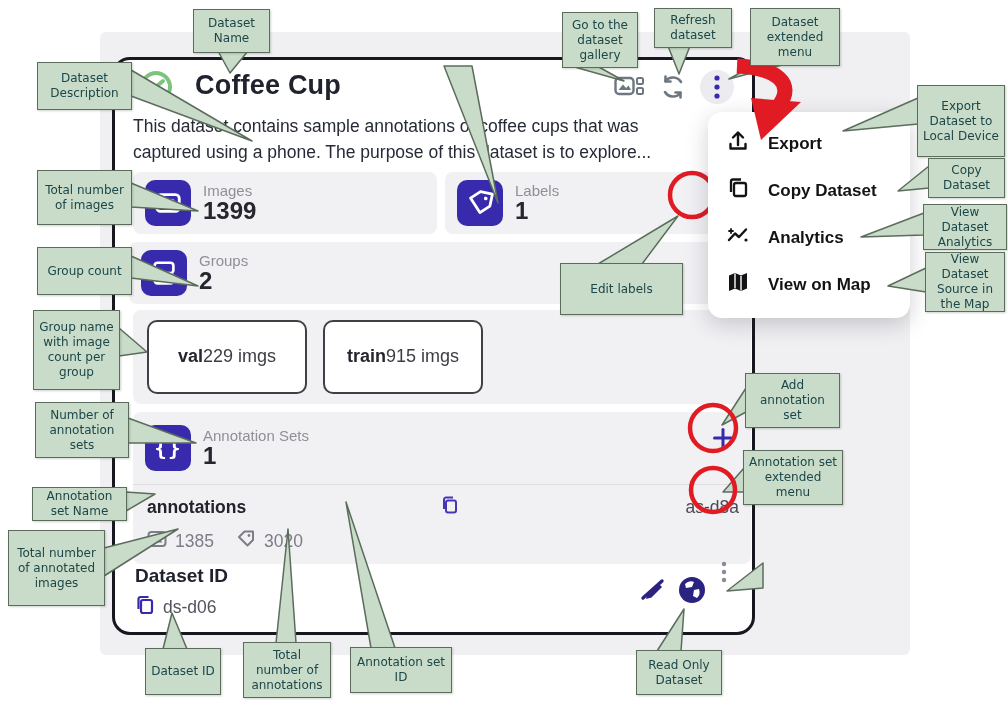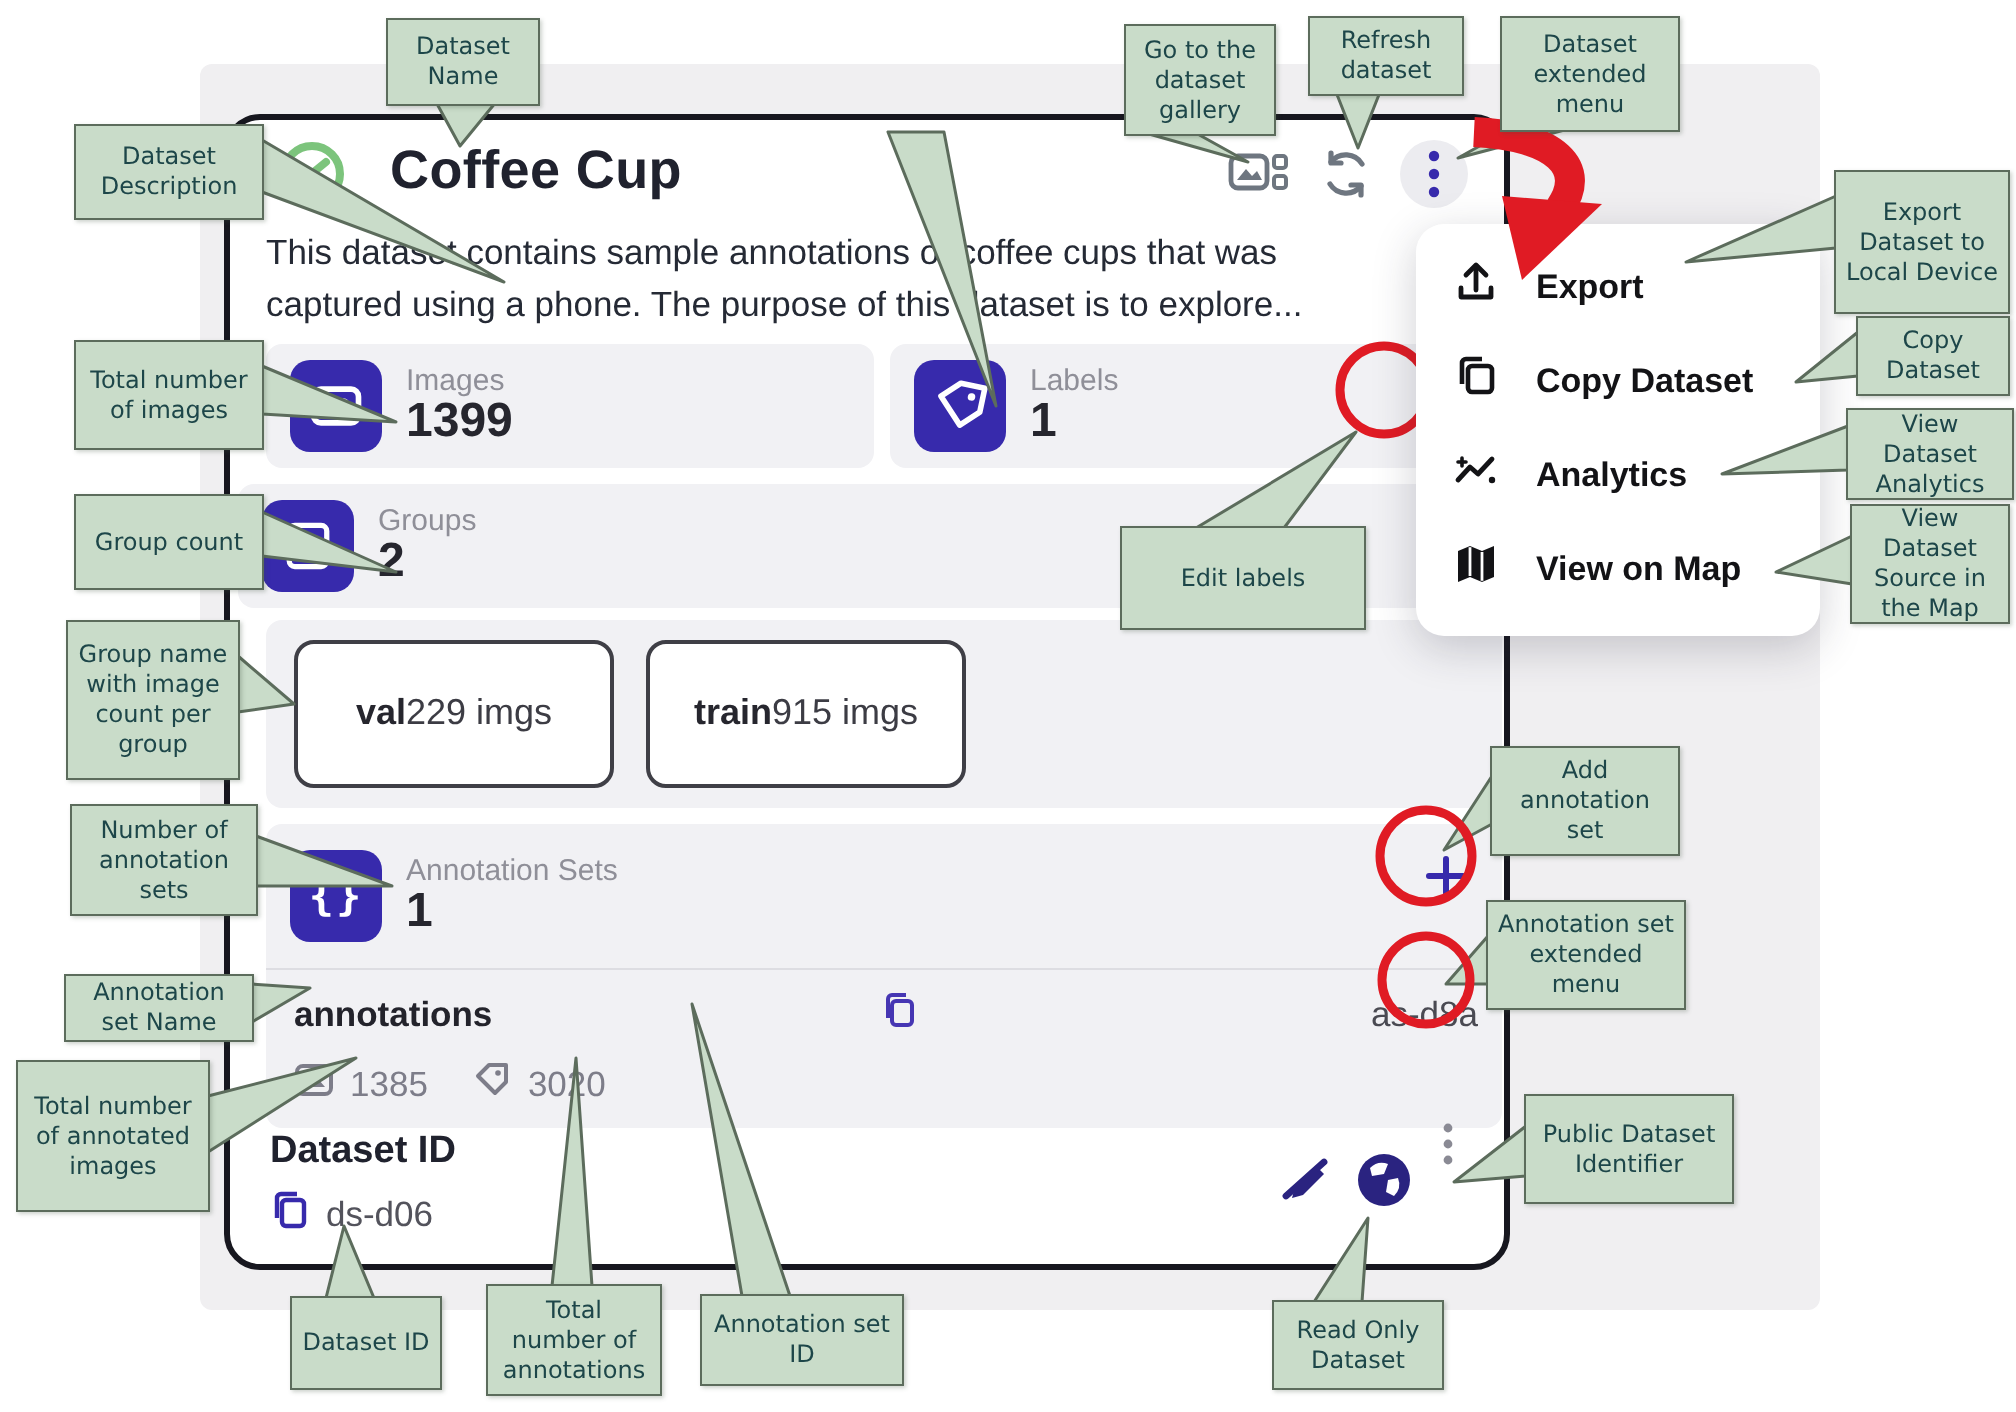--- a/index.html
+++ b/index.html
@@ -134,21 +134,21 @@
         <span class="stat-value">1</span>
       </span>
       <span style="position:absolute;left:340px;top:14px;">
         <svg width="24" height="24" viewBox="0 0 24 24">
           <path d="M5 19 L6 14.5 L16.5 4 L20 7.5 L9.5 18 Z" fill="none" stroke="#6e7680" stroke-width="2.2" stroke-linejoin="round"></path>
           <line x1="14.5" y1="6" x2="18" y2="9.5" stroke="#6e7680" stroke-width="2.2"></line>
         </svg>
       </span>
     </div>
 
-    <div class="statbox" style="left:4px;top:182px;width:618px;height:62px;">
+    <div class="statbox" style="left:14px;top:182px;width:618px;height:62px;">
       <span class="stat-icon">
         <svg width="30" height="30" viewBox="0 0 32 32">
           <rect x="6" y="5" width="20" height="11" rx="3" fill="none" stroke="#fff" stroke-width="2.8"></rect>
           <rect x="6" y="17" width="20" height="10" rx="3" fill="none" stroke="#fff" stroke-width="2.8"></rect>
         </svg>
       </span>
       <span class="stat-texts">
         <span class="stat-label">Groups</span>
         <span class="stat-value">2</span>
       </span>
@@ -340,16 +340,15 @@
   <div class="callout" style="left:33px;top:310px;width:87px;height:80px;">Group name with image count per group</div>
   <div class="callout" style="left:35px;top:402px;width:94px;height:56px;">Number of annotation sets</div>
   <div class="callout" style="left:32px;top:487px;width:95px;height:34px;">Annotation set Name</div>
   <div class="callout" style="left:8px;top:530px;width:97px;height:76px;">Total number of annotated images</div>
   <div class="callout" style="left:145px;top:648px;width:76px;height:47px;">Dataset ID</div>
   <div class="callout" style="left:243px;top:642px;width:88px;height:56px;">Total number of annotations</div>
   <div class="callout" style="left:350px;top:647px;width:102px;height:46px;">Annotation set ID</div>
   <div class="callout" style="left:560px;top:263px;width:123px;height:52px;">Edit labels</div>
   <div class="callout" style="left:745px;top:373px;width:95px;height:55px;">Add annotation set</div>
   <div class="callout" style="left:743px;top:450px;width:100px;height:55px;">Annotation set extended menu</div>
-  <div class="callout" style="left:762px;top:547px;width:105px;height:55px;">Public Dataset Identifier</div>
   <div class="callout" style="left:636px;top:650px;width:86px;height:45px;">Read Only Dataset</div>
 
 </div>
 
 </body></html>

